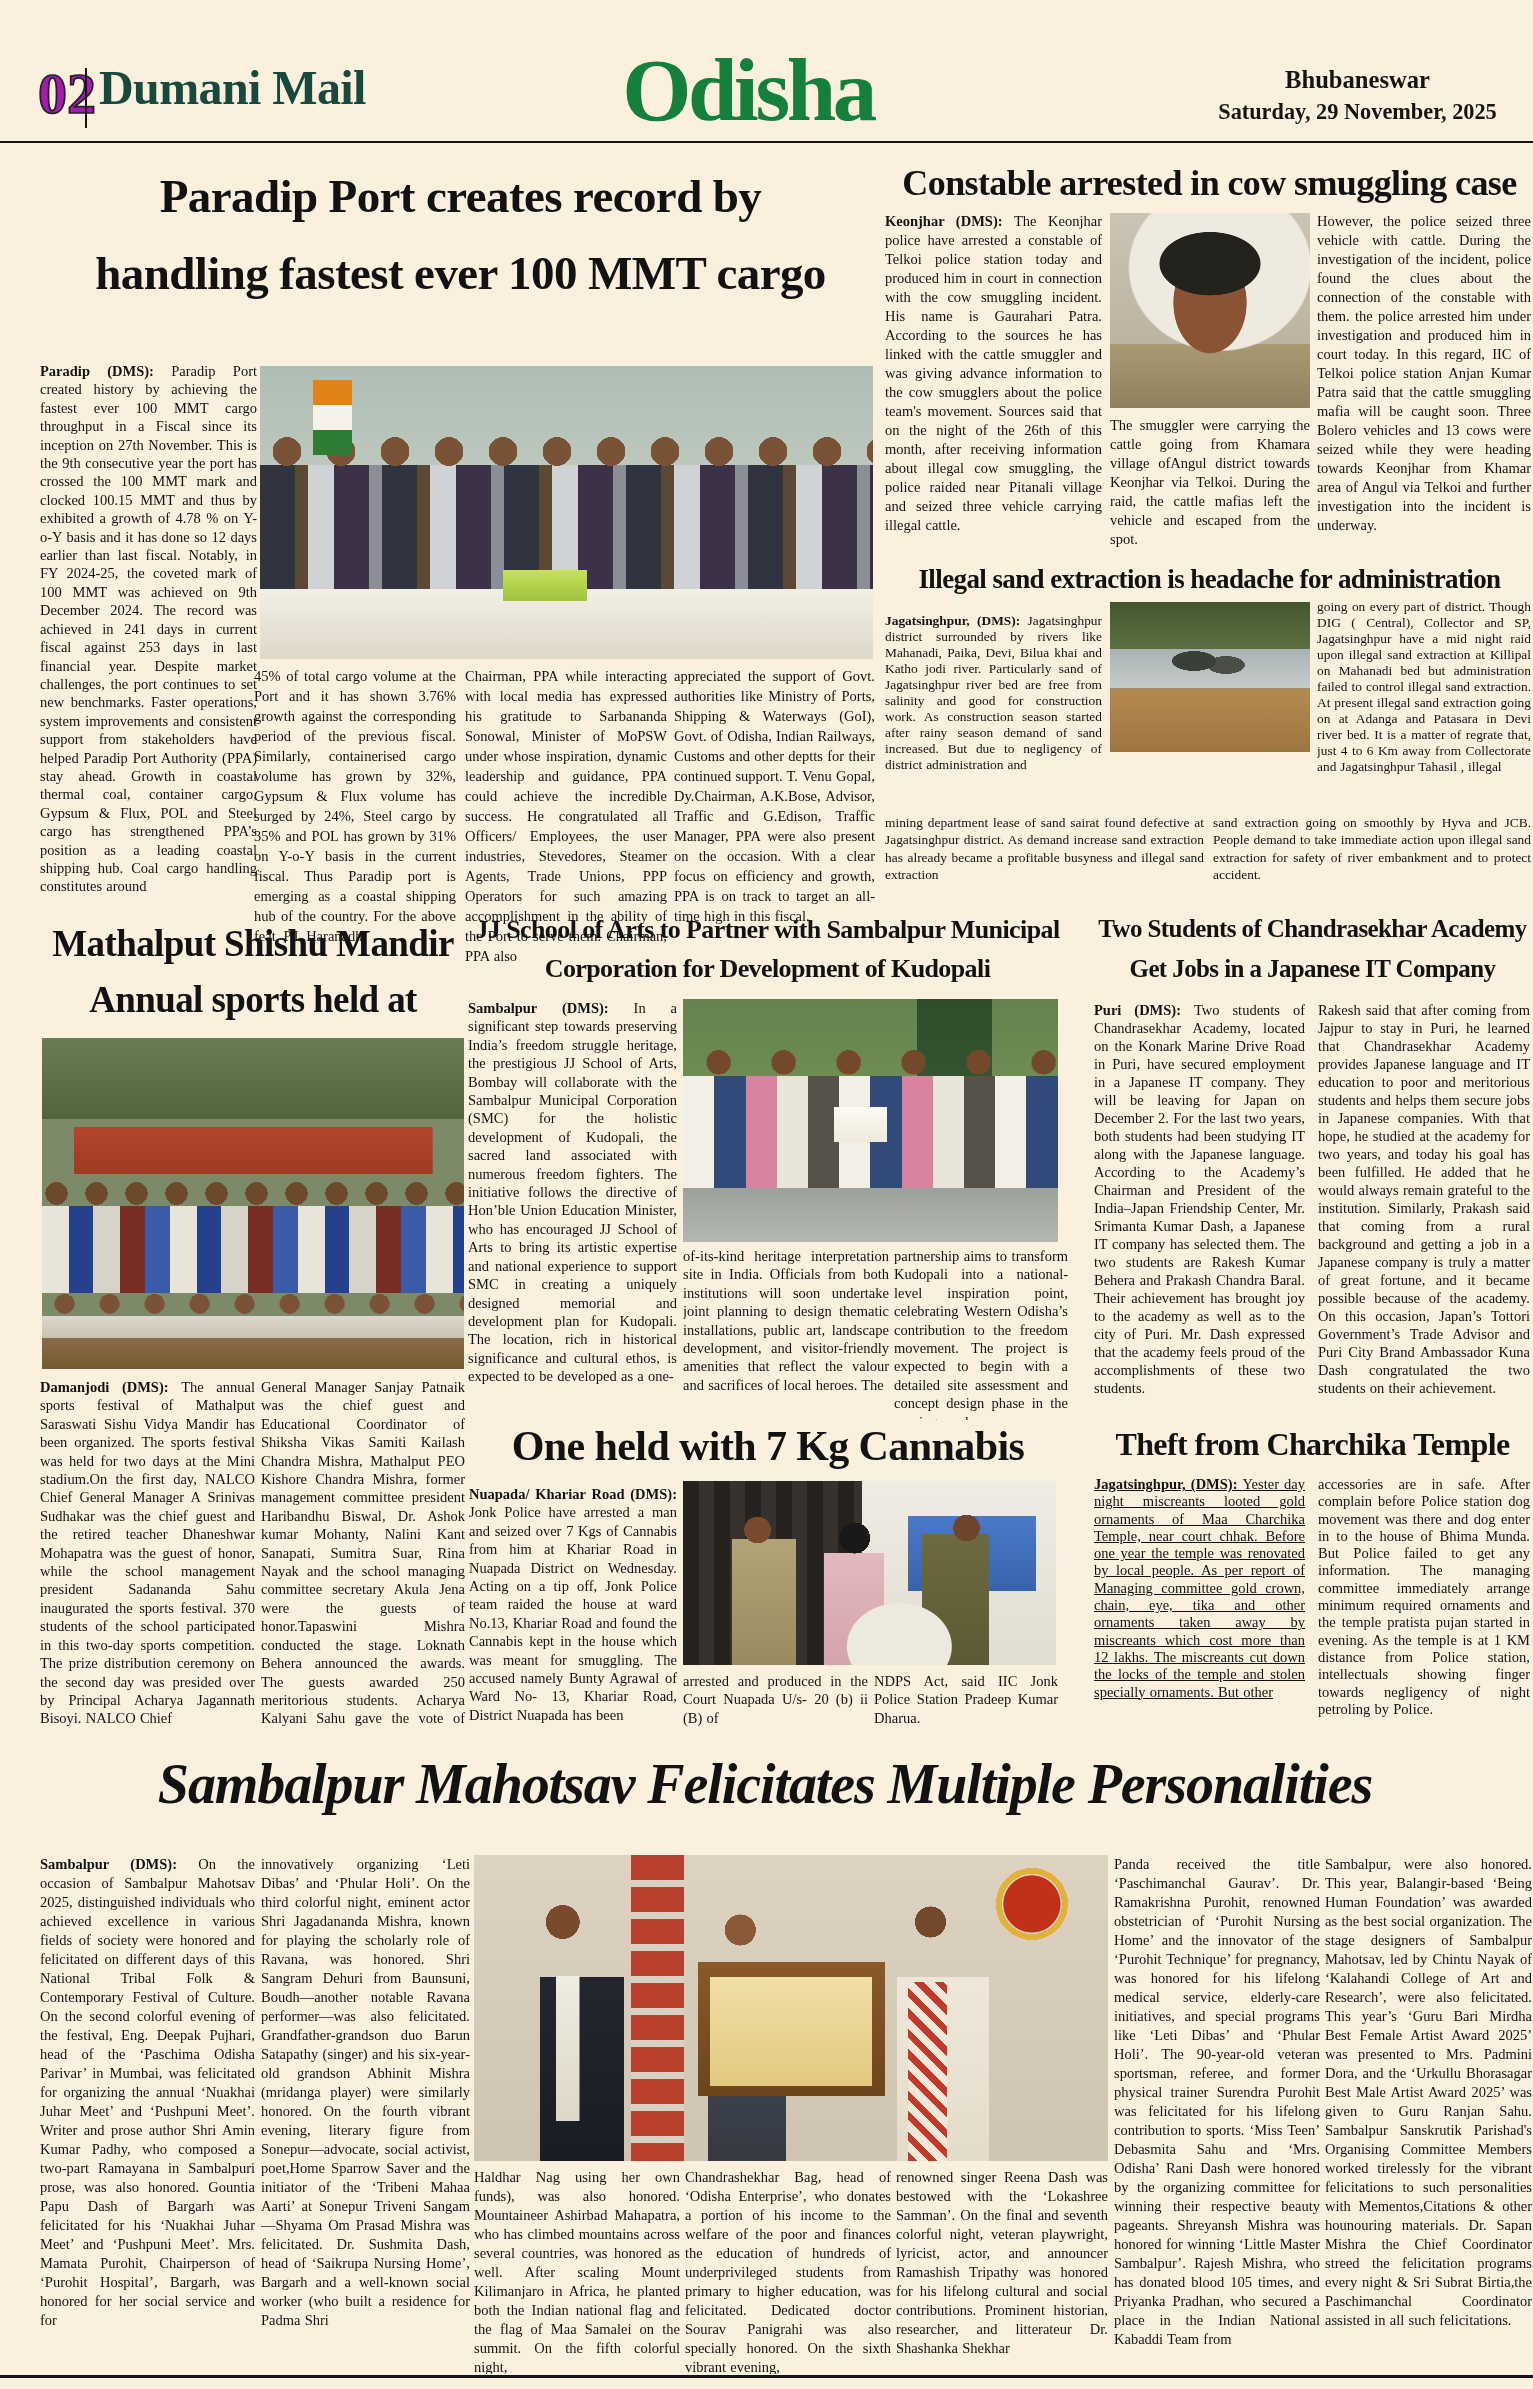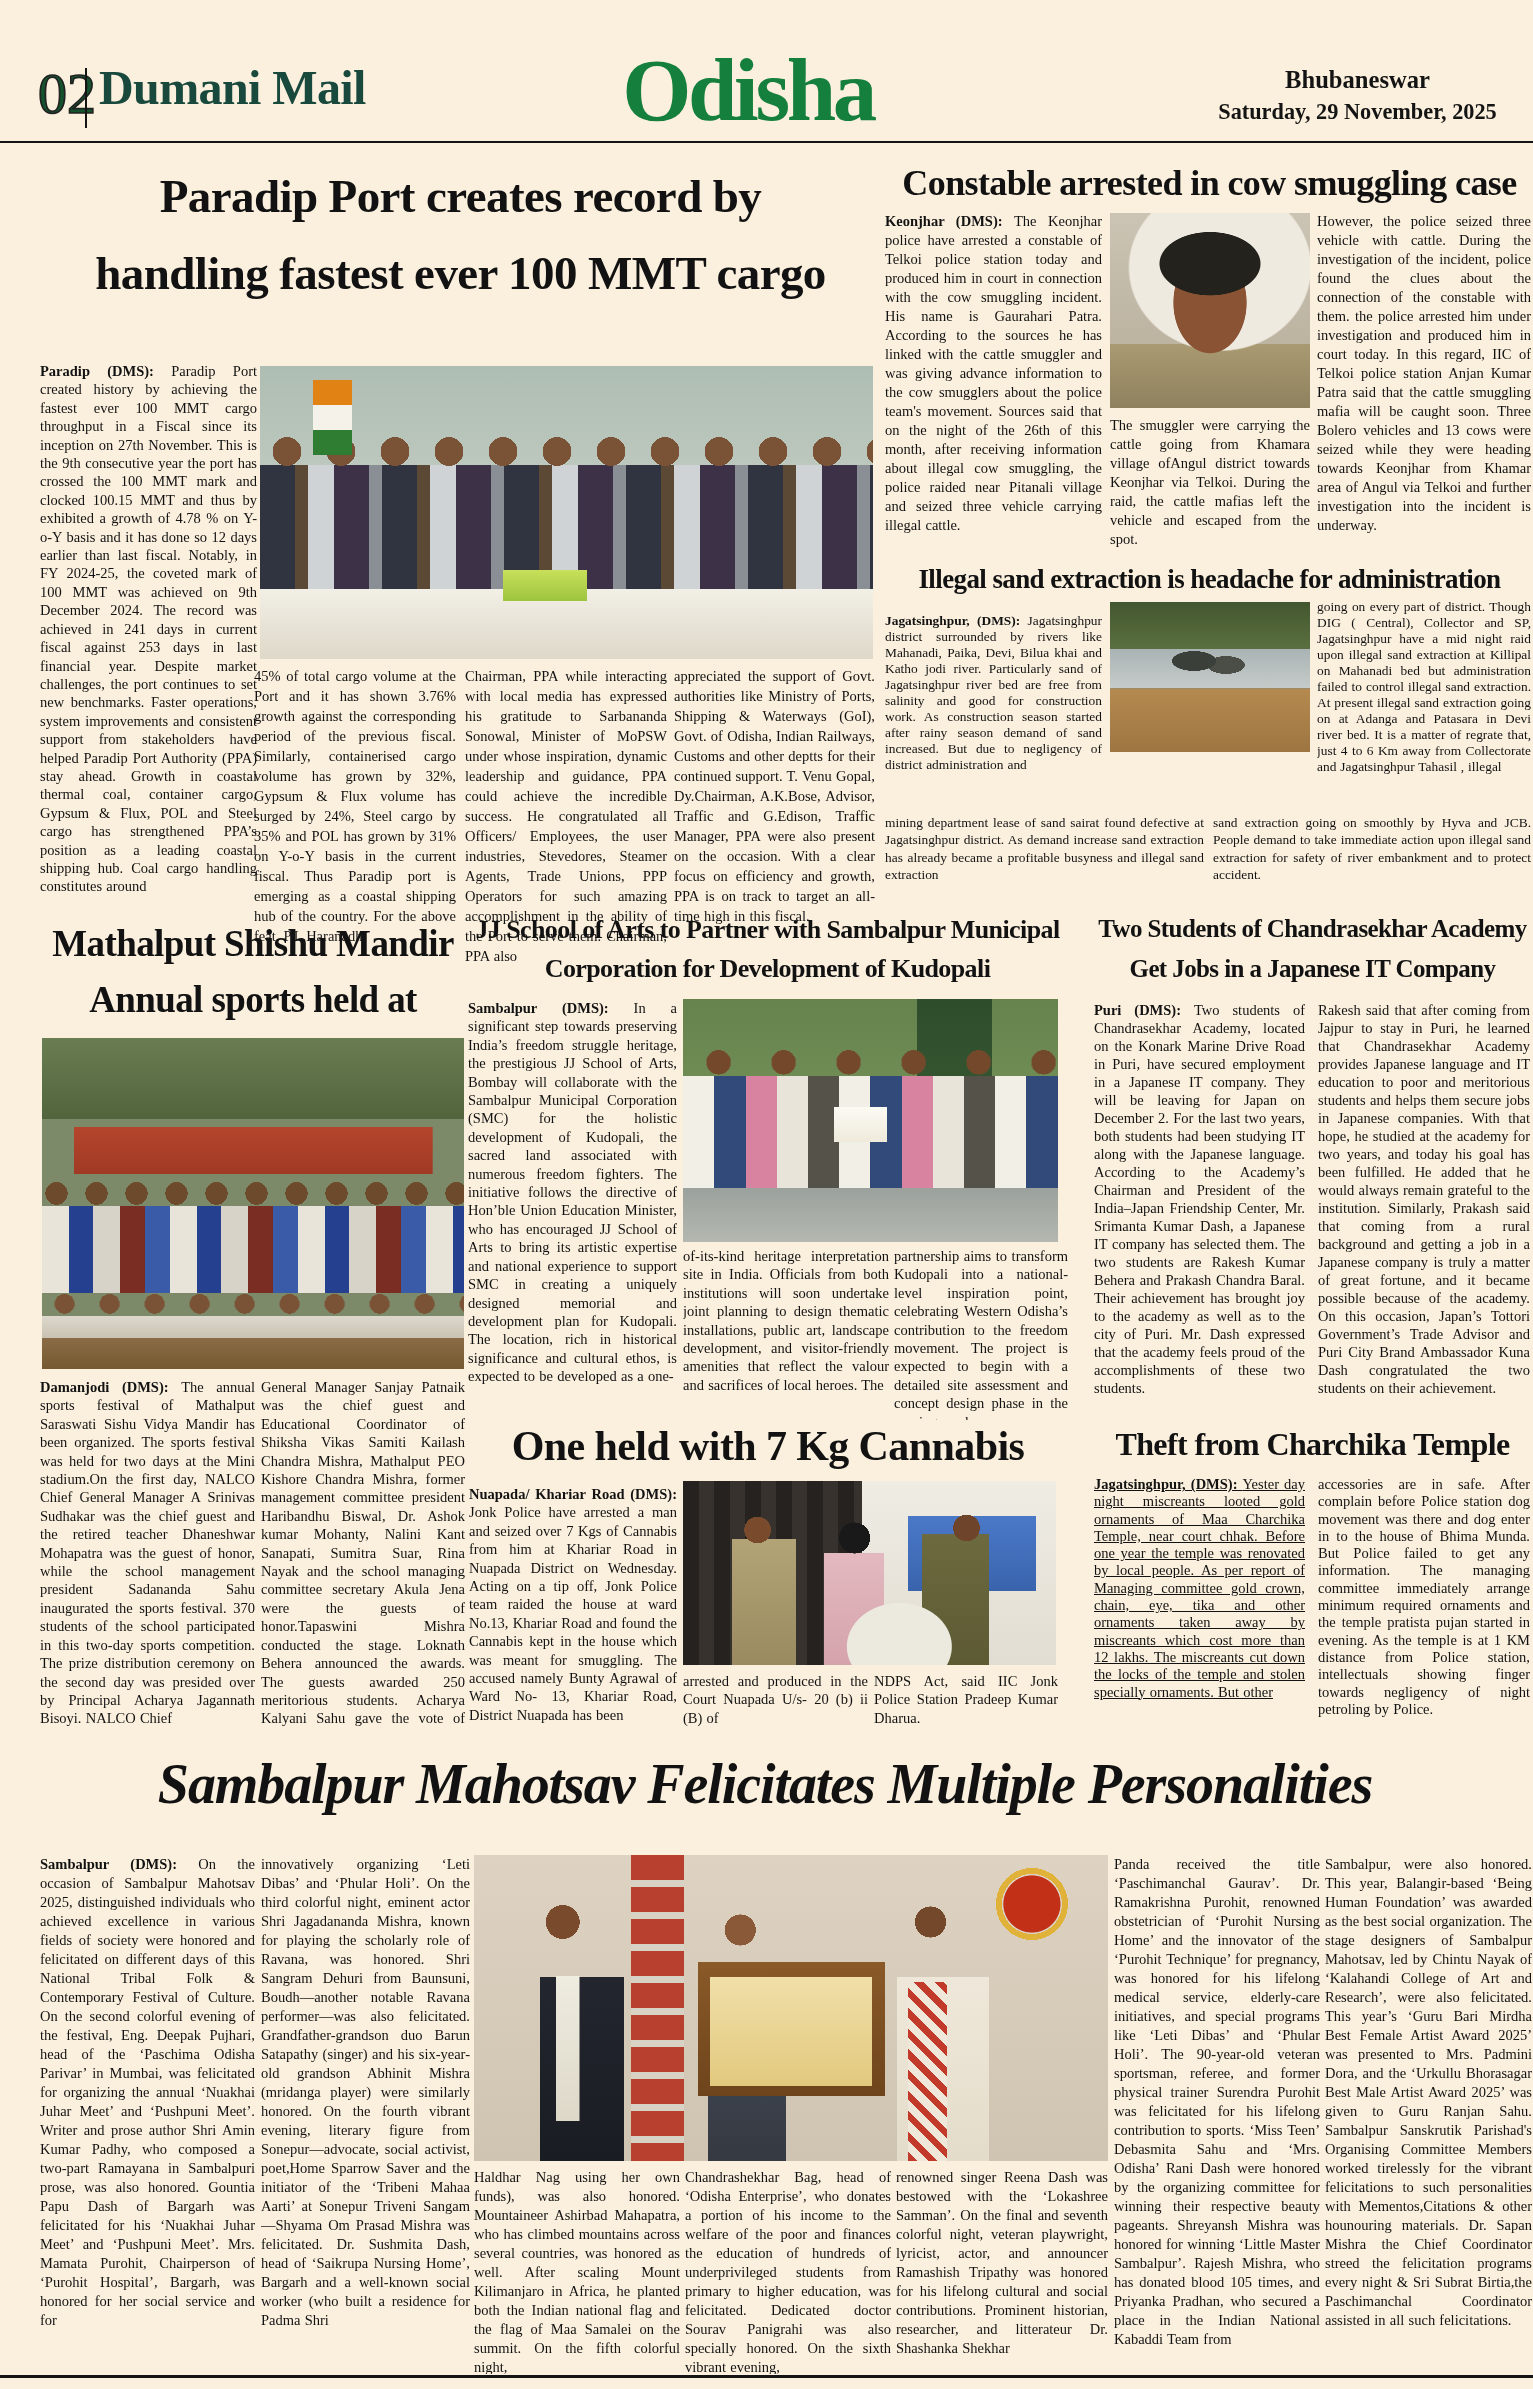--- a/index.html
+++ b/index.html
@@ -3,21 +3,21 @@
 <meta charset="utf-8">
 <style>
   html,body{margin:0;padding:0;}
   body{width:1533px;height:2389px;position:relative;background:#fbf0de;font-family:"Liberation Serif","DejaVu Serif",serif;color:#141414;overflow:hidden;}
   .abs{position:absolute;}
   .rule{position:absolute;background:#141414;}
   .hl{position:absolute;font-weight:bold;color:#121212;text-align:center;font-family:"Liberation Serif","DejaVu Serif",serif;letter-spacing:-0.6px;}
   .bodycol{position:absolute;font-size:14.5px;line-height:18.4px;text-align:justify;color:#121212;overflow:hidden;word-spacing:0.6px;}
   .lead{font-weight:bold;}
   .photo{position:absolute;overflow:hidden;}
-  .masthead-num{position:absolute;font-weight:normal;-webkit-text-stroke:1.7px #222;color:#14532d;}
+  .masthead-num{position:absolute;font-weight:bold;-webkit-text-stroke:1.7px #222;color:#a21caf;}
 </style>
 </head>
 <body>
 
 <div class="abs" style="left:0;top:0;width:1533px;height:144px;">
   <div class="masthead-num" style="left:38px;top:60px;font-size:58px;">02</div>
   <div class="rule" style="left:85px;top:68px;width:1.7px;height:60px;"></div>
   <div class="abs" style="left:99px;top:60px;font-size:48px;font-weight:bold;color:#19493c;letter-spacing:-0.6px;">Dumani Mail</div>
   <div class="abs" style="left:536px;top:39px;width:424px;font-size:89px;font-weight:bold;text-align:center;letter-spacing:-3.4px;color:#15803d;">Odisha</div>
   <div class="abs" style="left:1201px;top:66px;width:313px;font-size:24.6px;font-weight:bold;text-align:center;">Bhubaneswar</div>

